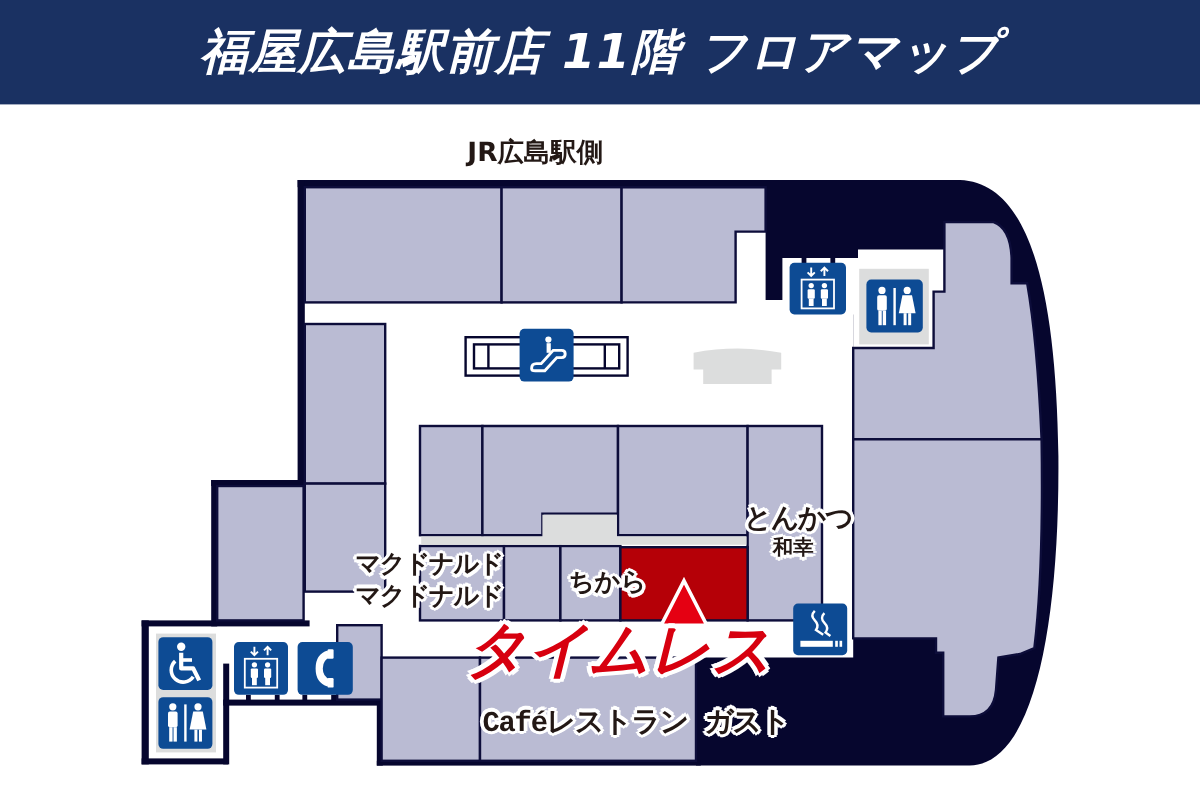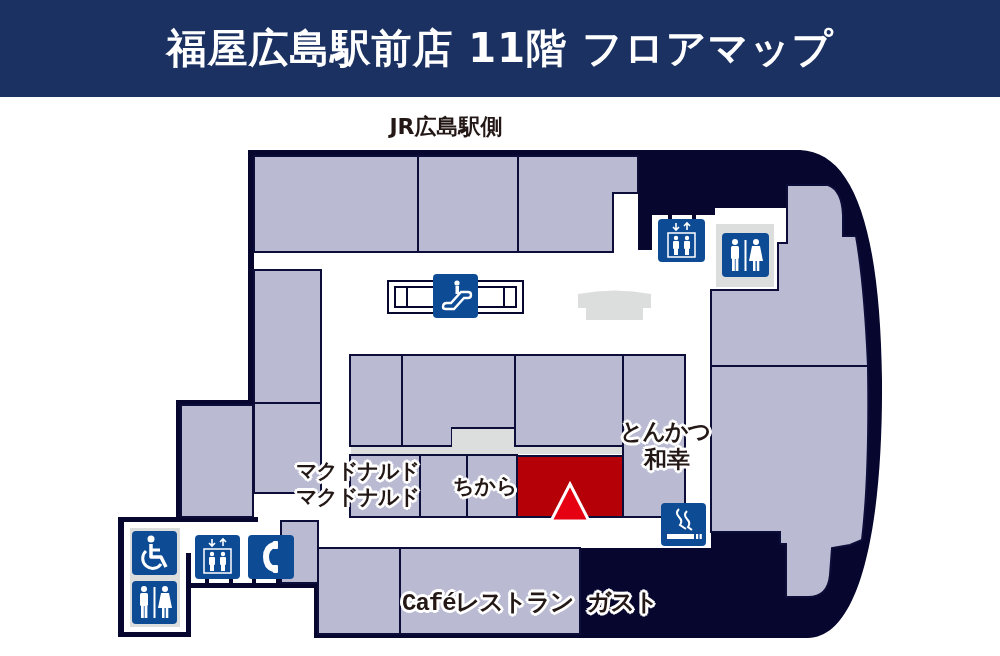--- a/index.html
+++ b/index.html
@@ -7,23 +7,23 @@
       position: relative;
       width: 1000px;
       height: 656px;
       overflow: hidden;
       background: #ffffff;
       font-family: "DejaVu Sans", "Liberation Sans", sans-serif;
     }
     #map-svg { position: absolute; left: 0; top: 0; }
     .header {
       position: absolute; left: 0; top: 0;
-      width: 1000px; height: 97px;
+      width: 1000px; height: 87px;
       background: #1a3162;
-      display: flex; align-items: center; justify-content: center;
+      display: flex; align-items: center; justify-content: center; font-style: italic;
     }
     .header-title {
       color: #ffffff;
       font-family: "DejaVu Sans", "Liberation Sans", sans-serif;
       font-weight: bold;
       font-size: 40px;
       letter-spacing: 1px;
       white-space: nowrap;
     }
     .direction-label {
@@ -41,23 +41,23 @@
       line-height: 1;
       white-space: nowrap;
       text-shadow:
         2px 0 #fff, -2px 0 #fff, 0 2px #fff, 0 -2px #fff,
         2px 2px #fff, -2px -2px #fff, 2px -2px #fff, -2px 2px #fff,
         3px 0 #fff, -3px 0 #fff, 0 3px #fff, 0 -3px #fff;
     }
     .lbl-mcd { left: 296px; font-size: 21px; letter-spacing: -1px; }
     .lbl-mcd.l1 { top: 462px; }
     .lbl-mcd.l2 { top: 488px; }
-    .lbl-chikara { left: 453px; top: 477px; font-size: 21px; }
+    .lbl-chikara { left: 474px; top: 477px; font-size: 21px; }
     .lbl-wako1 { left: 620px; top: 422px; font-size: 23px; letter-spacing: -1px; }
-    .lbl-wako2 { left: 644px; top: 450px; font-size: 23px; }
+    .lbl-wako2 { left: 644px; top: 450px; font-size: 17px; }
     .lbl-timeless {
       left: 388px; top: 521px;
       font-size: 50px;
       font-style: italic;
       color: #d7000f;
       letter-spacing: 0px;
       text-shadow:
         3px 0 #fff, -3px 0 #fff, 0 3px #fff, 0 -3px #fff,
         3px 3px #fff, -3px -3px #fff, 3px -3px #fff, -3px 3px #fff,
         4px 0 #fff, -4px 0 #fff, 0 4px #fff, 0 -4px #fff;
@@ -225,15 +225,16 @@
     <span class="header-title">福屋広島駅前店 11階 フロアマップ</span>
   </div>
 
   <div class="direction-label">JR広島駅側</div>
 
   <span class="lbl lbl-mcd l1">マクドナルド</span>
   <span class="lbl lbl-mcd l2">マクドナルド</span>
   <span class="lbl lbl-chikara">ちから</span>
   <span class="lbl lbl-wako1">とんかつ</span>
   <span class="lbl lbl-wako2">和幸</span>
+  <span class="lbl lbl-timeless">タイムレス</span>
   <span class="lbl lbl-gust">Caféレストラン ガスト</span>
 
 </div>
 
 </body></html>

